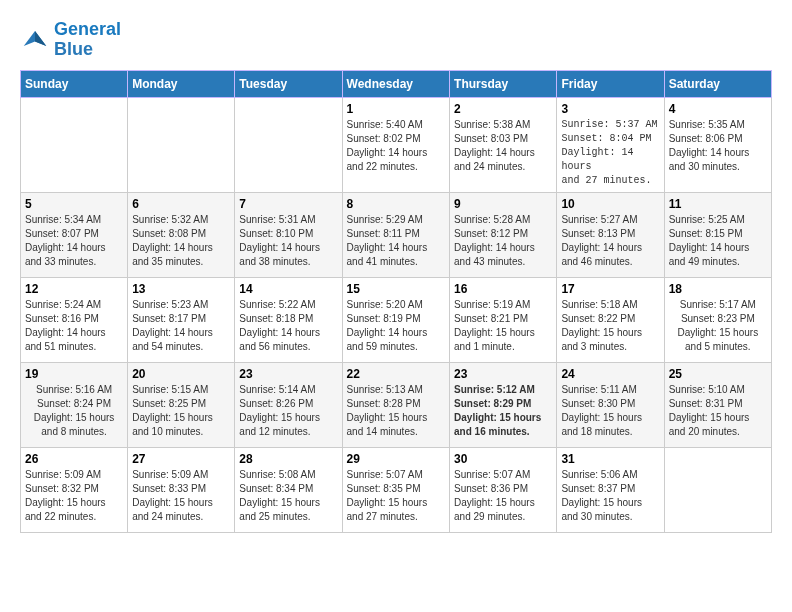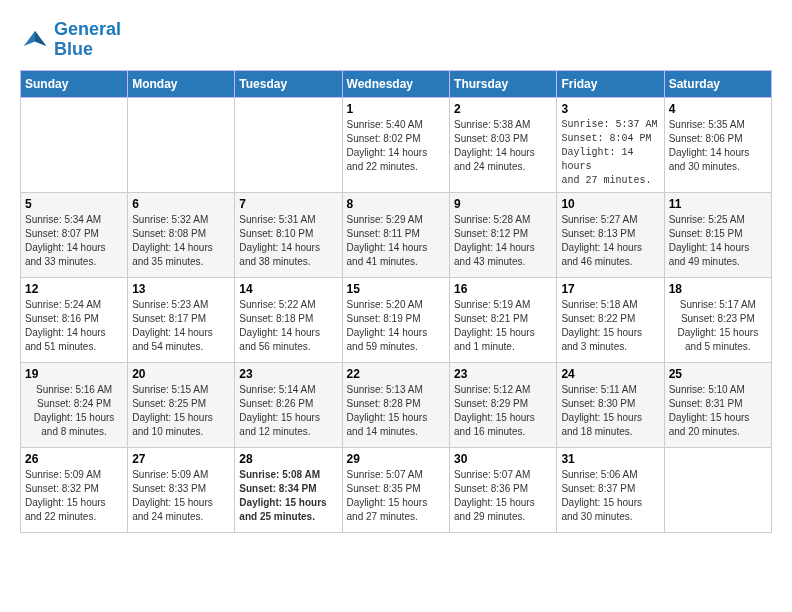--- a/index.html
+++ b/index.html
@@ -281,21 +281,21 @@
         </td>
         <td>
           <div class="day-number">22</div>
           <div class="day-info" style="white-space: pre-line;">Sunrise: 5:13 AM
 Sunset: 8:28 PM
 Daylight: 15 hours
 and 14 minutes.</div>
         </td>
         <td>
           <div class="day-number">23</div>
-          <div class="day-info" style="white-space: pre-line;">Sunrise: 5:12 AM
+          <div class="day-info" style="white-space: pre-line; font-weight: bold;">Sunrise: 5:12 AM
 Sunset: 8:29 PM
 Daylight: 15 hours
 and 16 minutes.</div>
         </td>
         <td>
           <div class="day-number">24</div>
           <div class="day-info" style="white-space: pre-line;">Sunrise: 5:11 AM
 Sunset: 8:30 PM
 Daylight: 15 hours
 and 18 minutes.</div>
@@ -318,21 +318,21 @@
         </td>
         <td>
           <div class="day-number">27</div>
           <div class="day-info" style="white-space: pre-line;">Sunrise: 5:09 AM
 Sunset: 8:33 PM
 Daylight: 15 hours
 and 24 minutes.</div>
         </td>
         <td>
           <div class="day-number">28</div>
-          <div class="day-info" style="white-space: pre-line; font-weight: bold;">Sunrise: 5:08 AM
+          <div class="day-info" style="white-space: pre-line;">Sunrise: 5:08 AM
 Sunset: 8:34 PM
 Daylight: 15 hours
 and 25 minutes.</div>
         </td>
         <td>
           <div class="day-number">29</div>
           <div class="day-info" style="white-space: pre-line;">Sunrise: 5:07 AM
 Sunset: 8:35 PM
 Daylight: 15 hours
 and 27 minutes.</div>

